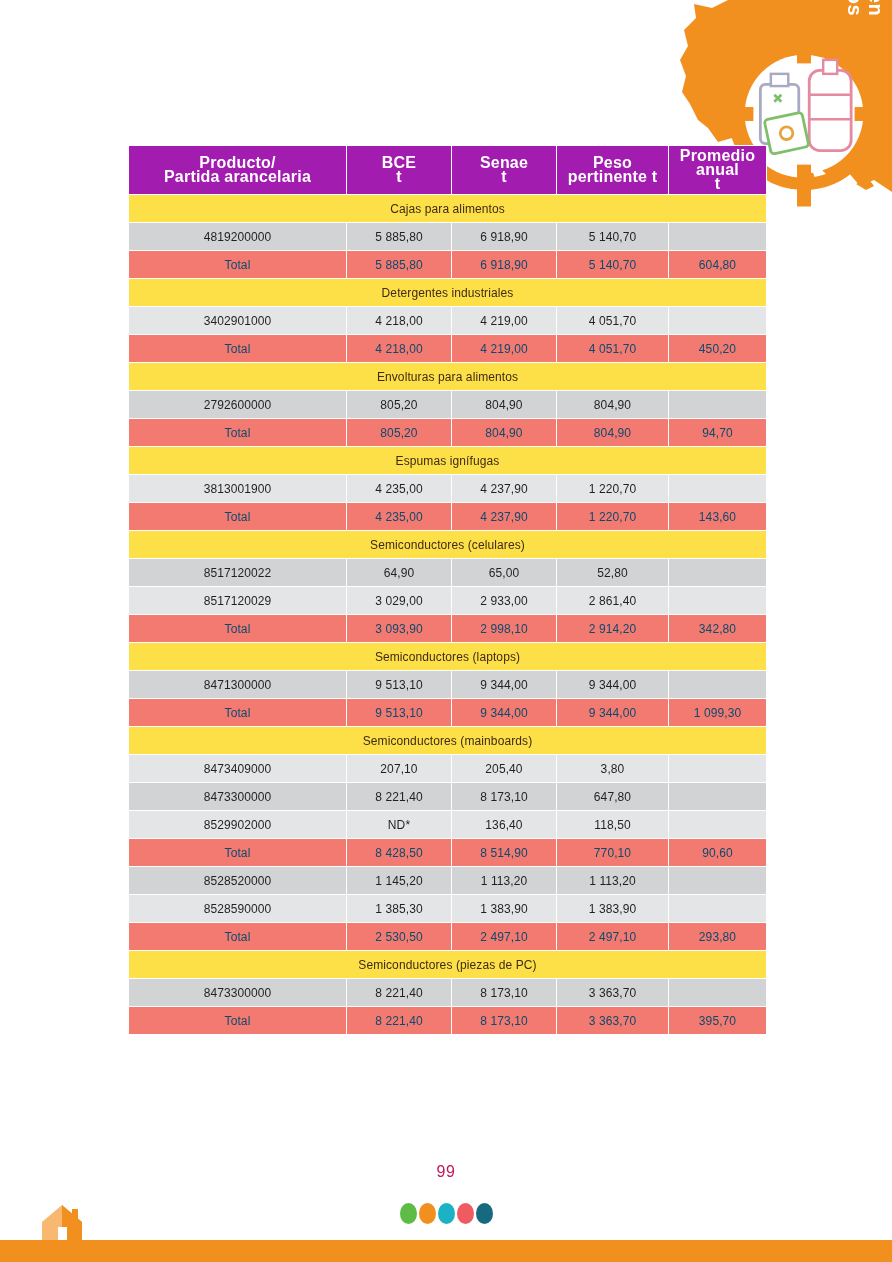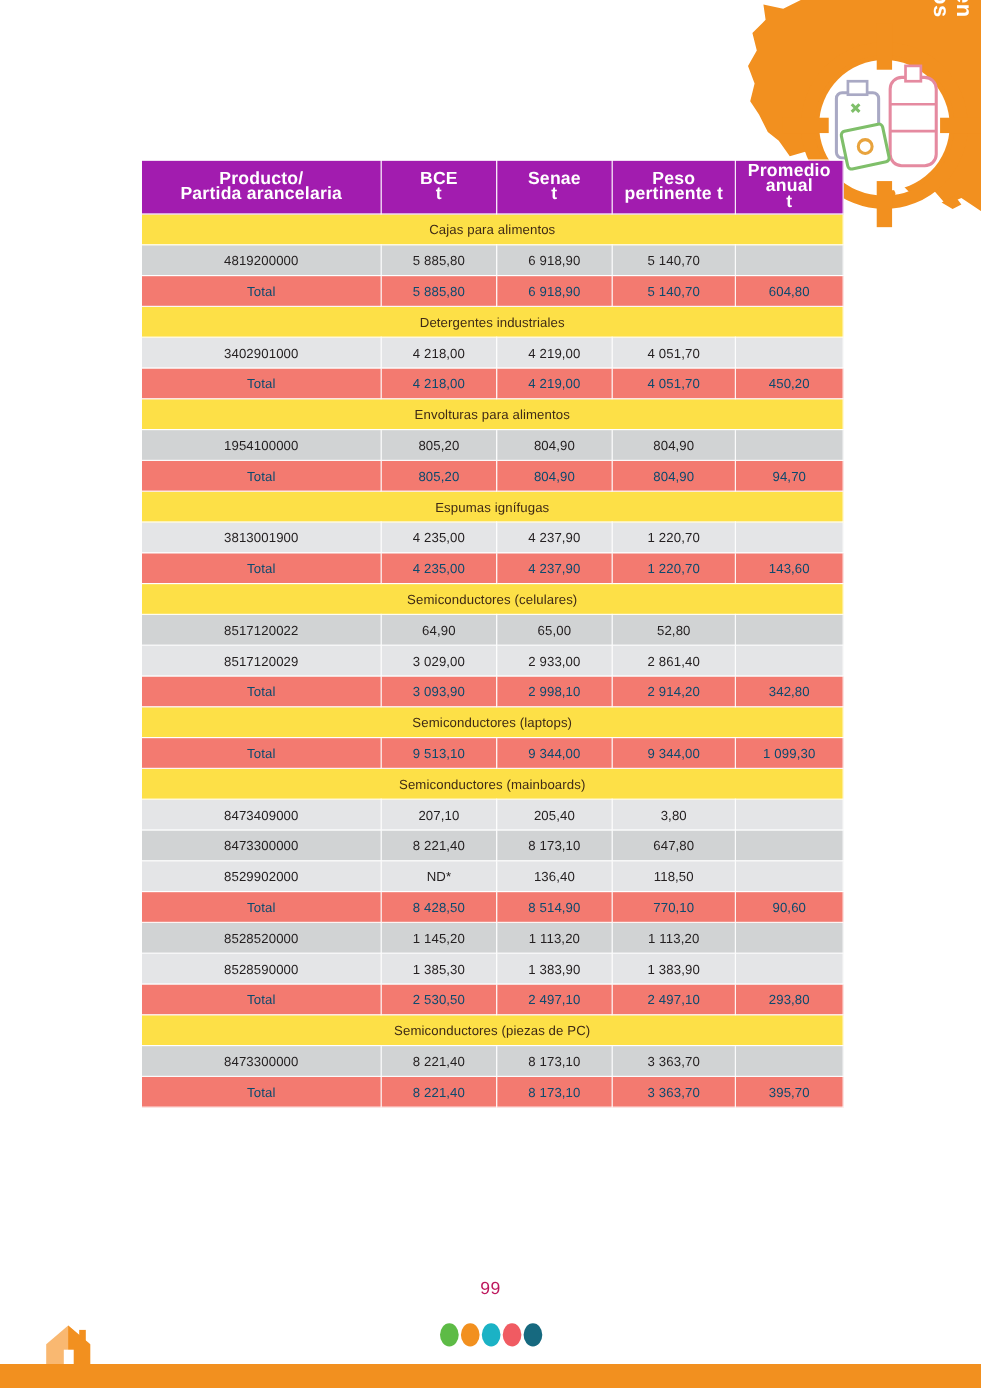--- a/index.html
+++ b/index.html
@@ -213,21 +213,21 @@
         <td>Total</td>
         <td>4 218,00</td>
         <td>4 219,00</td>
         <td>4 051,70</td>
         <td>450,20</td>
       </tr>
       <tr class="group-row">
         <td colspan="5">Envolturas para alimentos</td>
       </tr>
       <tr class="data-row shade-a">
-        <td>1954100000</td>
+        <td>2792600000</td>
         <td>805,20</td>
         <td>804,90</td>
         <td>804,90</td>
         <td></td>
       </tr>
       <tr class="total-row">
         <td>Total</td>
         <td>805,20</td>
         <td>804,90</td>
         <td>804,90</td>
@@ -269,20 +269,27 @@
       </tr>
       <tr class="total-row">
         <td>Total</td>
         <td>3 093,90</td>
         <td>2 998,10</td>
         <td>2 914,20</td>
         <td>342,80</td>
       </tr>
       <tr class="group-row">
         <td colspan="5">Semiconductores (laptops)</td>
+      </tr>
+      <tr class="data-row shade-a">
+        <td>8471300000</td>
+        <td>9 513,10</td>
+        <td>9 344,00</td>
+        <td>9 344,00</td>
+        <td></td>
       </tr>
       <tr class="total-row">
         <td>Total</td>
         <td>9 513,10</td>
         <td>9 344,00</td>
         <td>9 344,00</td>
         <td>1 099,30</td>
       </tr>
       <tr class="group-row">
         <td colspan="5">Semiconductores (mainboards)</td>

